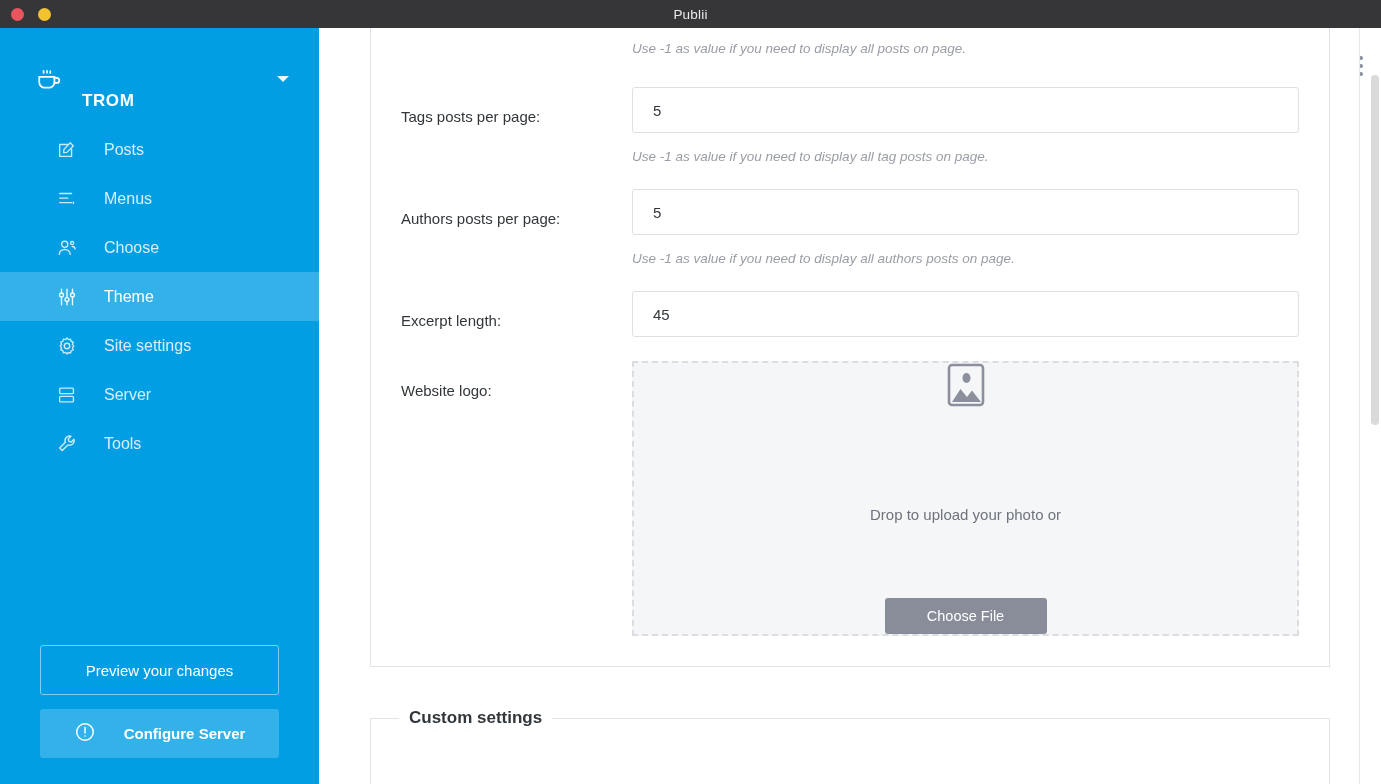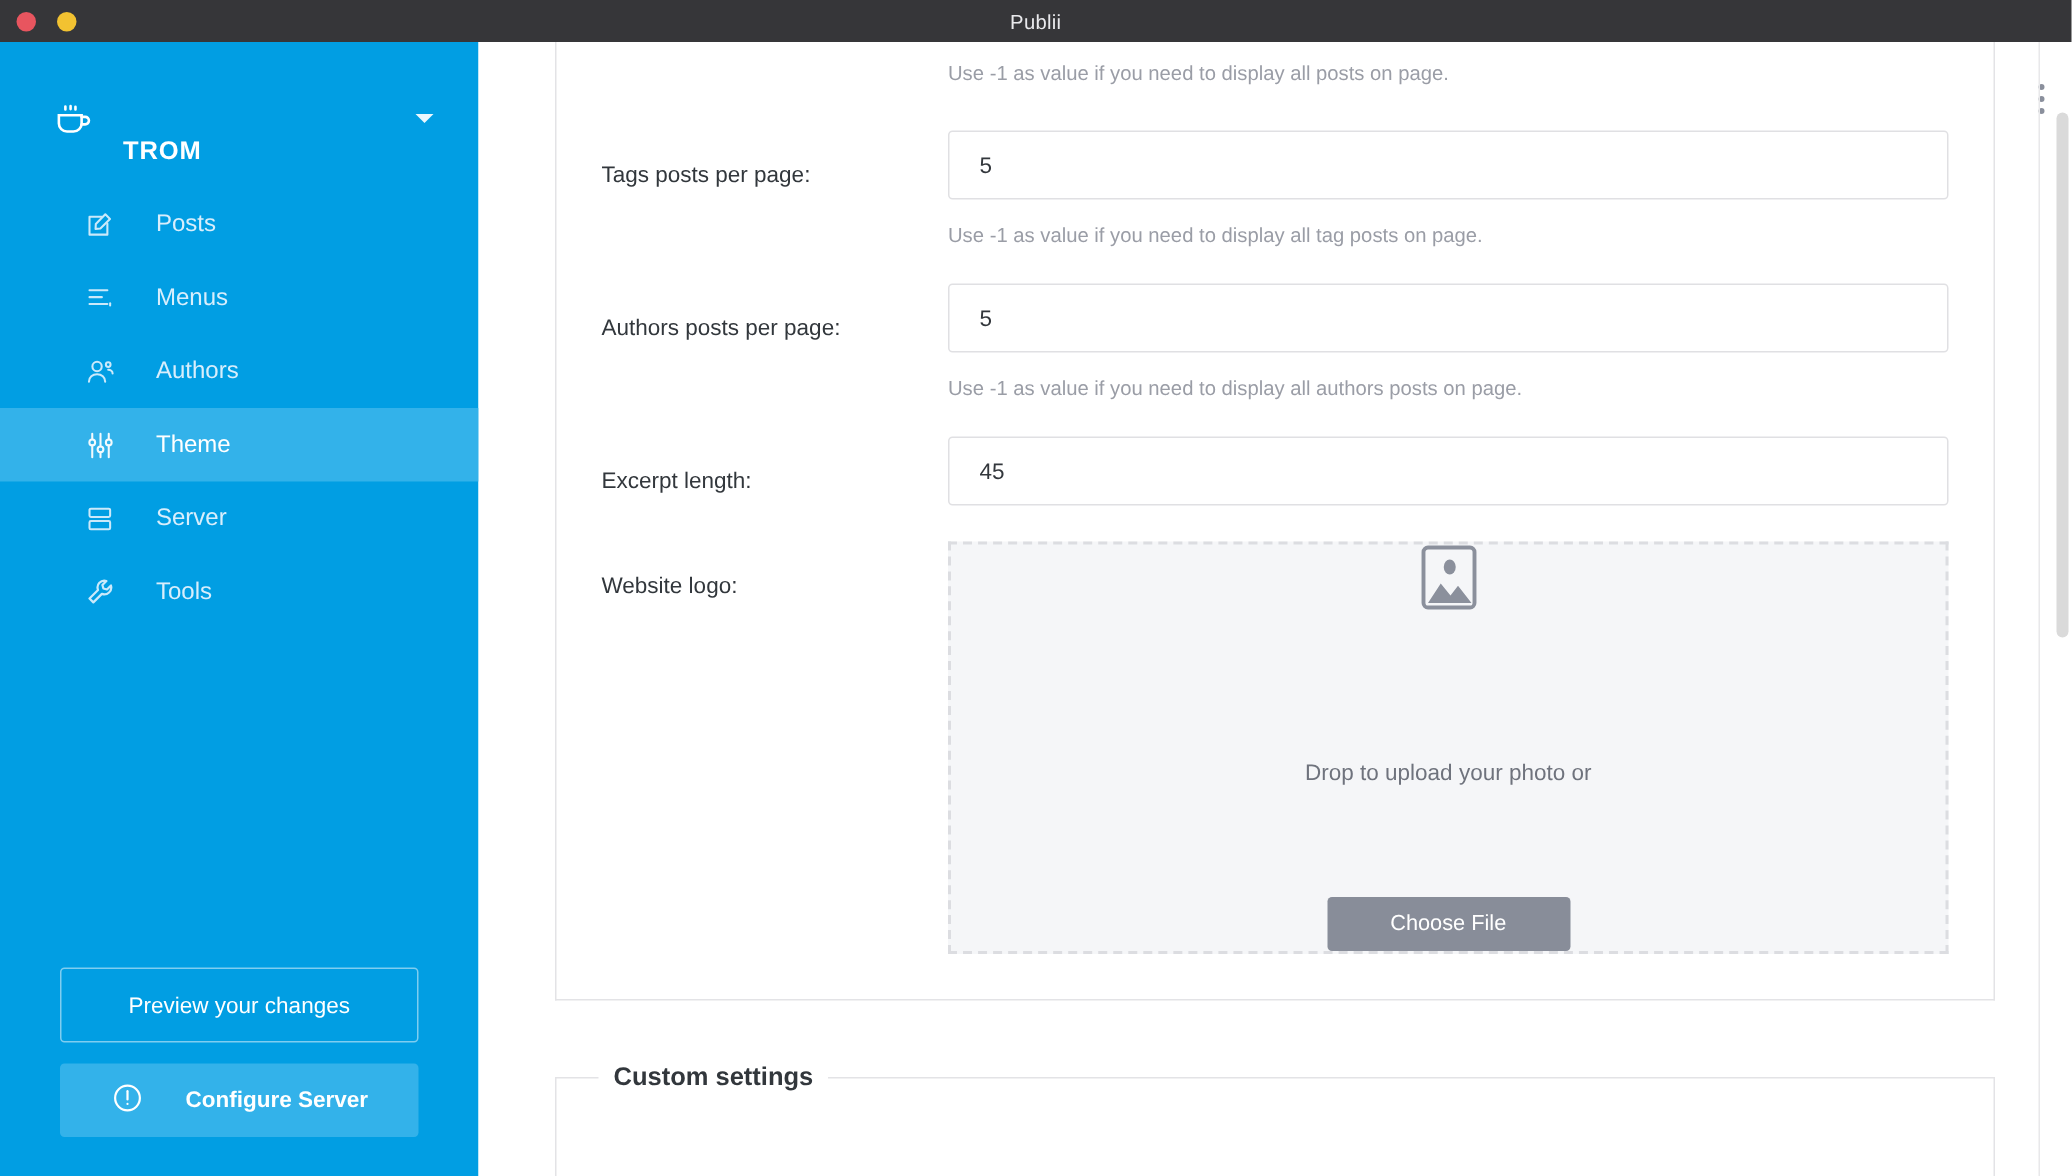--- a/index.html
+++ b/index.html
@@ -238,20 +238,21 @@
     font-family: inherit;
     font-size: 15px;
     color: #33373c;
     padding: 0 20px;
     outline: none;
   }
   .hint {
     position: absolute;
     left: 261px;
     font-size: 13.5px;
+    font-style: italic;
     color: #9a9da6;
   }
 
   
   .upload {
     position: absolute;
     left: 261px;
     width: 667px;
     height: 275px;
     border: 2px dashed #dcdde1;
@@ -329,35 +330,44 @@
 
     <div class="nav-item">
       <span class="ico">
         <svg width="22" height="22" viewBox="0 0 24 24" fill="none" stroke="#d8eefc" stroke-width="1.5" stroke-linecap="round">
           <circle cx="9.5" cy="8" r="3.4"></circle>
           <path d="M3.6 19c0-3.2 2.6-5.4 5.9-5.4s5.9 2.2 5.9 5.4"></path>
           <circle cx="17.6" cy="6.6" r="1.7"></circle>
           <path d="M17.6 10.4c1.8 0 3.2 1.1 3.2 2.7"></path>
         </svg>
       </span>
-      <span class="nav-label">Authors</span>
+      <span class="nav-label">Choose</span>
     </div>
 
     <div class="nav-item active">
       <span class="ico">
         <svg width="22" height="22" viewBox="0 0 24 24" fill="none" stroke="#ffffff" stroke-width="1.5" stroke-linecap="round">
           <path d="M6 3.5v4M6 12v8.5M12 3.5v9M12 17v3.5M18 3.5v4M18 12v8.5"></path>
           <circle cx="6" cy="9.8" r="2.1"></circle>
             <circle cx="12" cy="14.8" r="2.1"></circle>
             <circle cx="18" cy="9.8" r="2.1"></circle>
         </svg>
       </span>
       <span class="nav-label">Theme</span>
     </div>
 
+    <div class="nav-item">
+      <span class="ico">
+        <svg width="22" height="22" viewBox="0 0 24 24" fill="none" stroke="#d8eefc" stroke-width="1.5" stroke-linejoin="round">
+          <circle cx="12" cy="12" r="3"></circle>
+          <path d="M12 3.2l1.5 1.9 2.4-.5 .6 2.4 2.3 .9-.9 2.3 1.5 1.9-1.5 1.9.9 2.3-2.3.9-.6 2.4-2.4-.5L12 20.8l-1.5-1.9-2.4.5-.6-2.4-2.3-.9.9-2.3L4.6 12l1.5-1.9-.9-2.3 2.3-.9.6-2.4 2.4.5z"></path>
+        </svg>
+      </span>
+      <span class="nav-label">Site settings</span>
+    </div>
 
     <div class="nav-item">
       <span class="ico">
         <svg width="22" height="22" viewBox="0 0 24 24" fill="none" stroke="#d8eefc" stroke-width="1.5" stroke-linejoin="round">
           <rect x="4" y="4.5" width="15" height="6" rx="1"></rect>
           <rect x="4" y="13.5" width="15" height="6" rx="1"></rect>
           <path d="M7.2 7.5h.01M7.2 16.5h.01"></path>
         </svg>
       </span>
       <span class="nav-label">Server</span>

